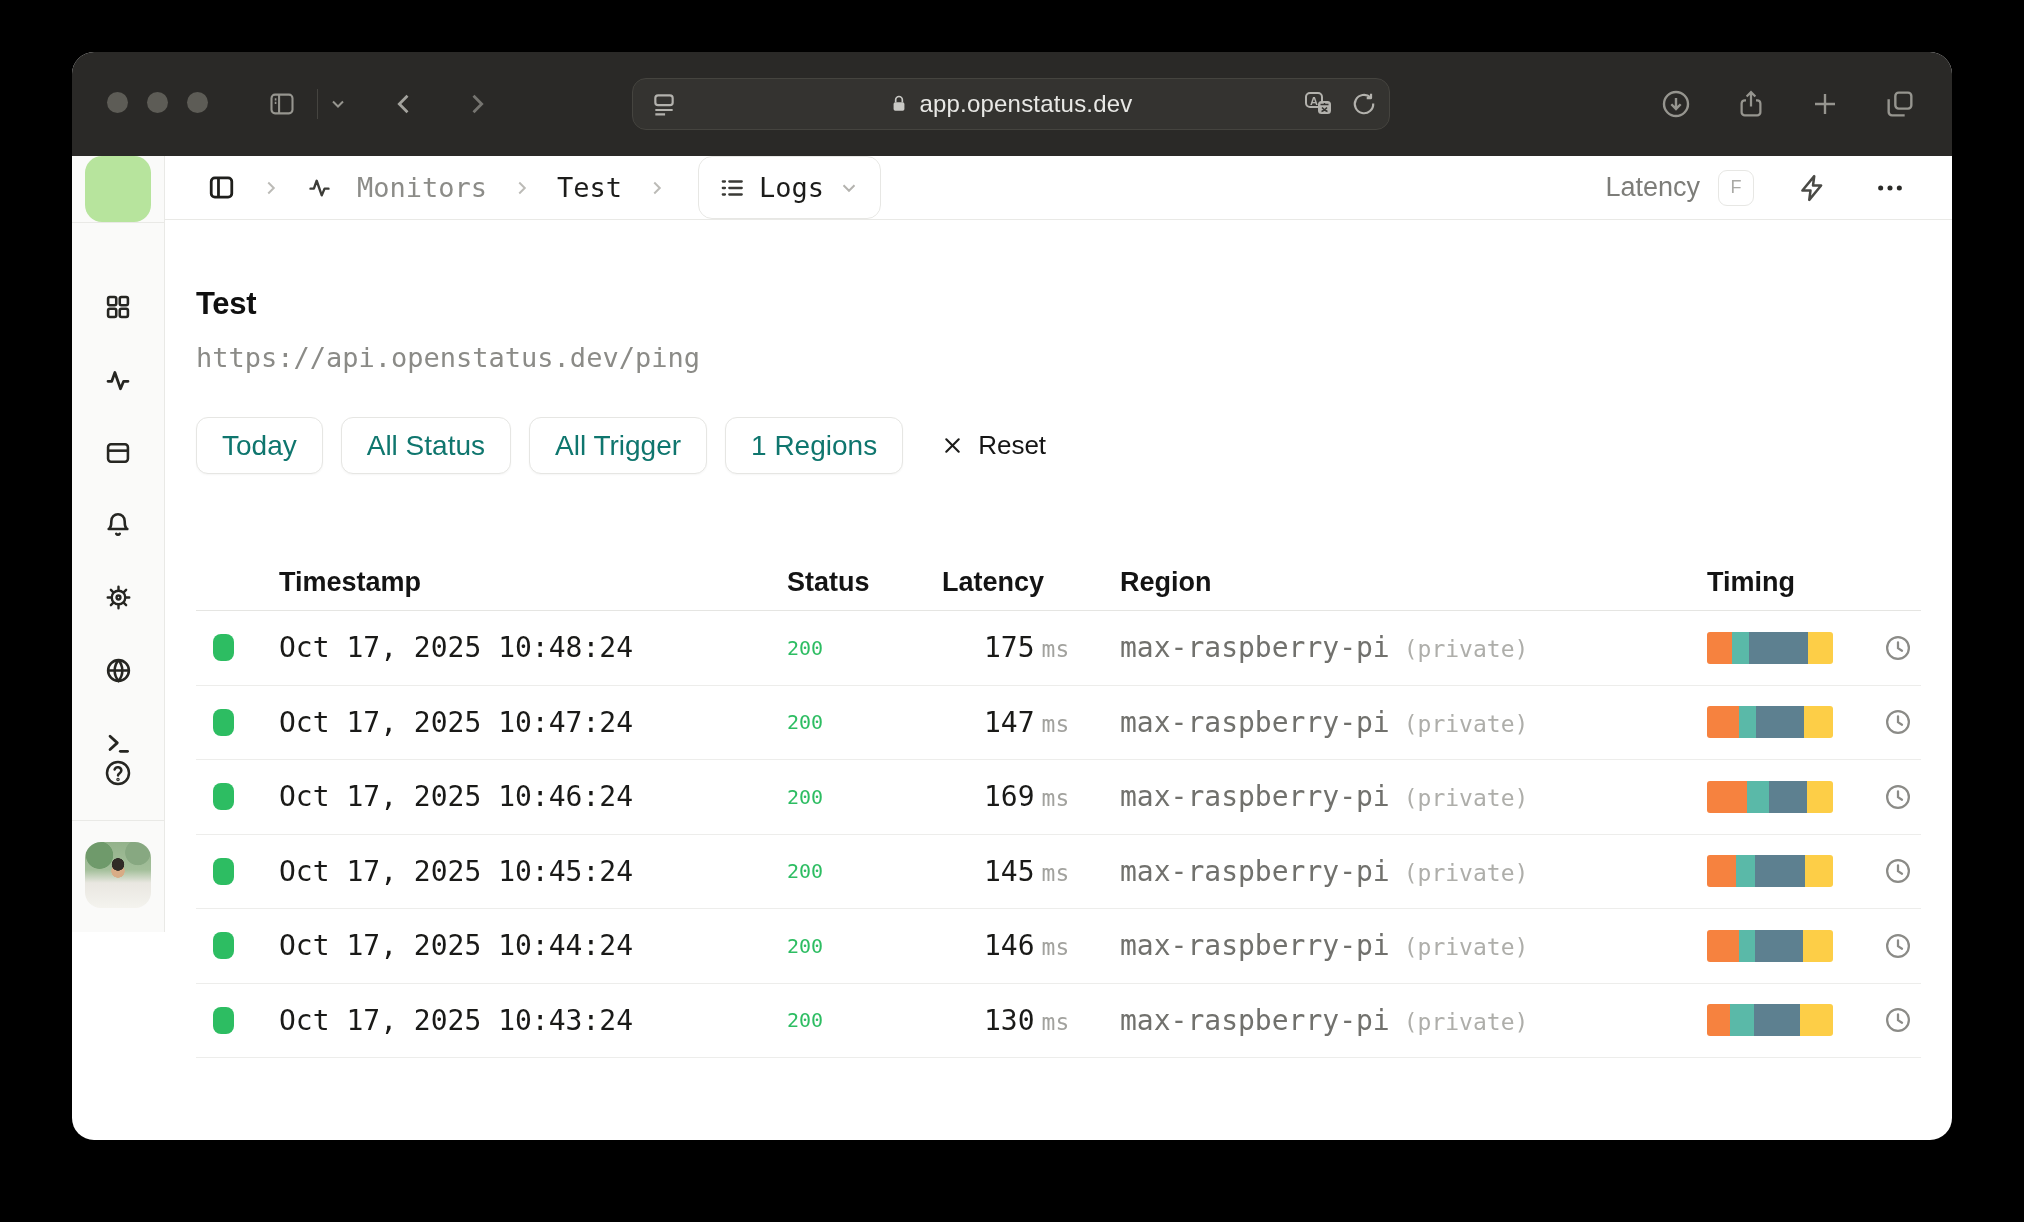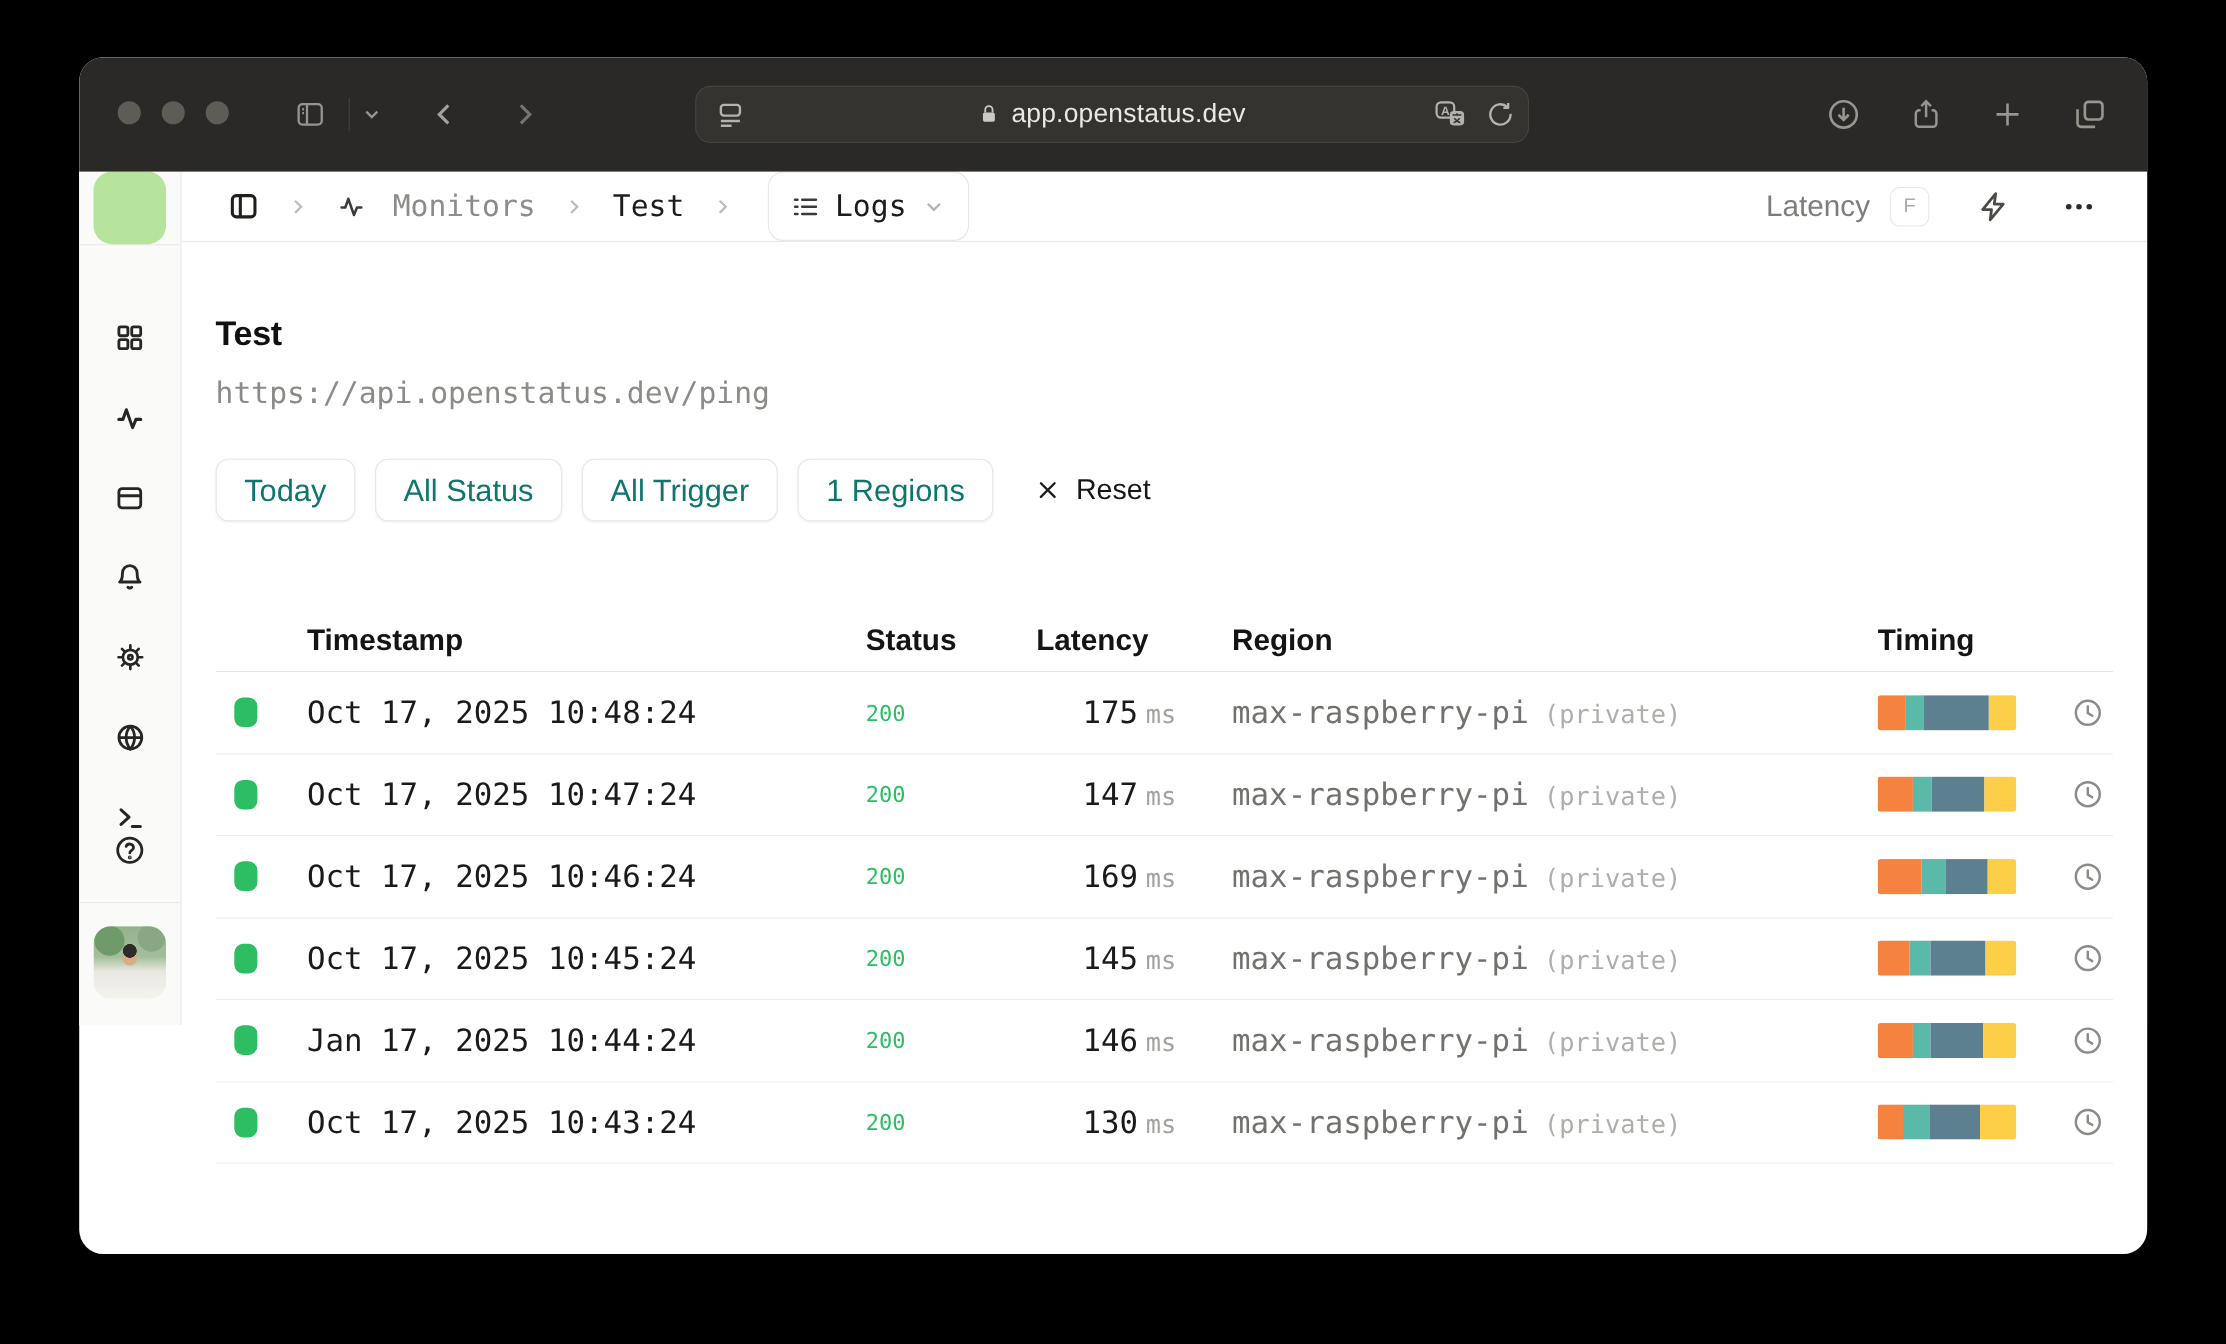--- a/index.html
+++ b/index.html
@@ -446,21 +446,21 @@
                       <path d="M12 7.4v4.8l3.2 2"></path>
                     </svg>
       </span>
     </div>
   </div>
 
   <div class="grid-row trow">
     <div>
                   <span class="dot" style="background: rgb(45, 189, 98);"></span>
                 </div>
-    <div class="mono ts">Jan 17, 2025 10:44:24</div>
+    <div class="mono ts">Oct 17, 2025 10:44:24</div>
     <div class="mono st" style="color: rgb(45, 189, 98);">200</div>
     <div><span class="mono lat-num">146</span><span class="mono lat-unit">ms</span></div>
     <div><span class="mono rg">max-raspberry-pi</span><span class="mono rg-suffix">(private)</span></div>
     <div>
                   <div class="tbar">
                     <span class="seg" style="width: 25%; background: rgb(246, 130, 63);"></span>
                     <span class="seg" style="width: 13%; background: rgb(90, 185, 168);"></span>
                     <span class="seg" style="width: 38%; background: rgb(93, 128, 144);"></span>
                     <span class="seg" style="width: 24%; background: rgb(253, 206, 71);"></span>
                   </div>

